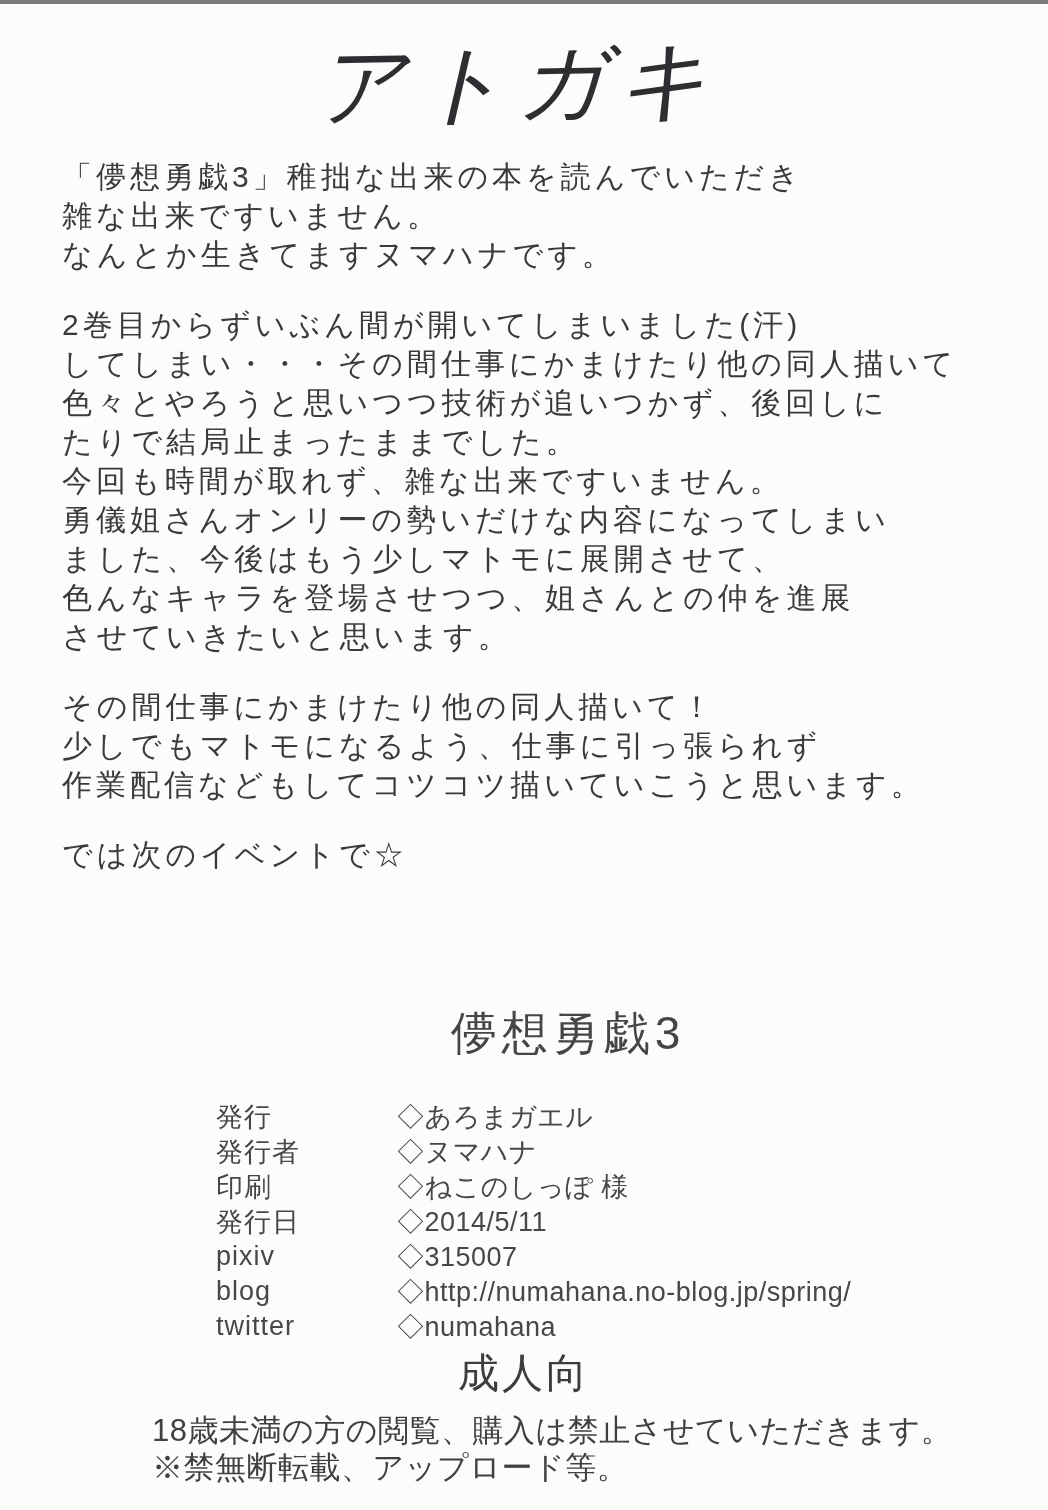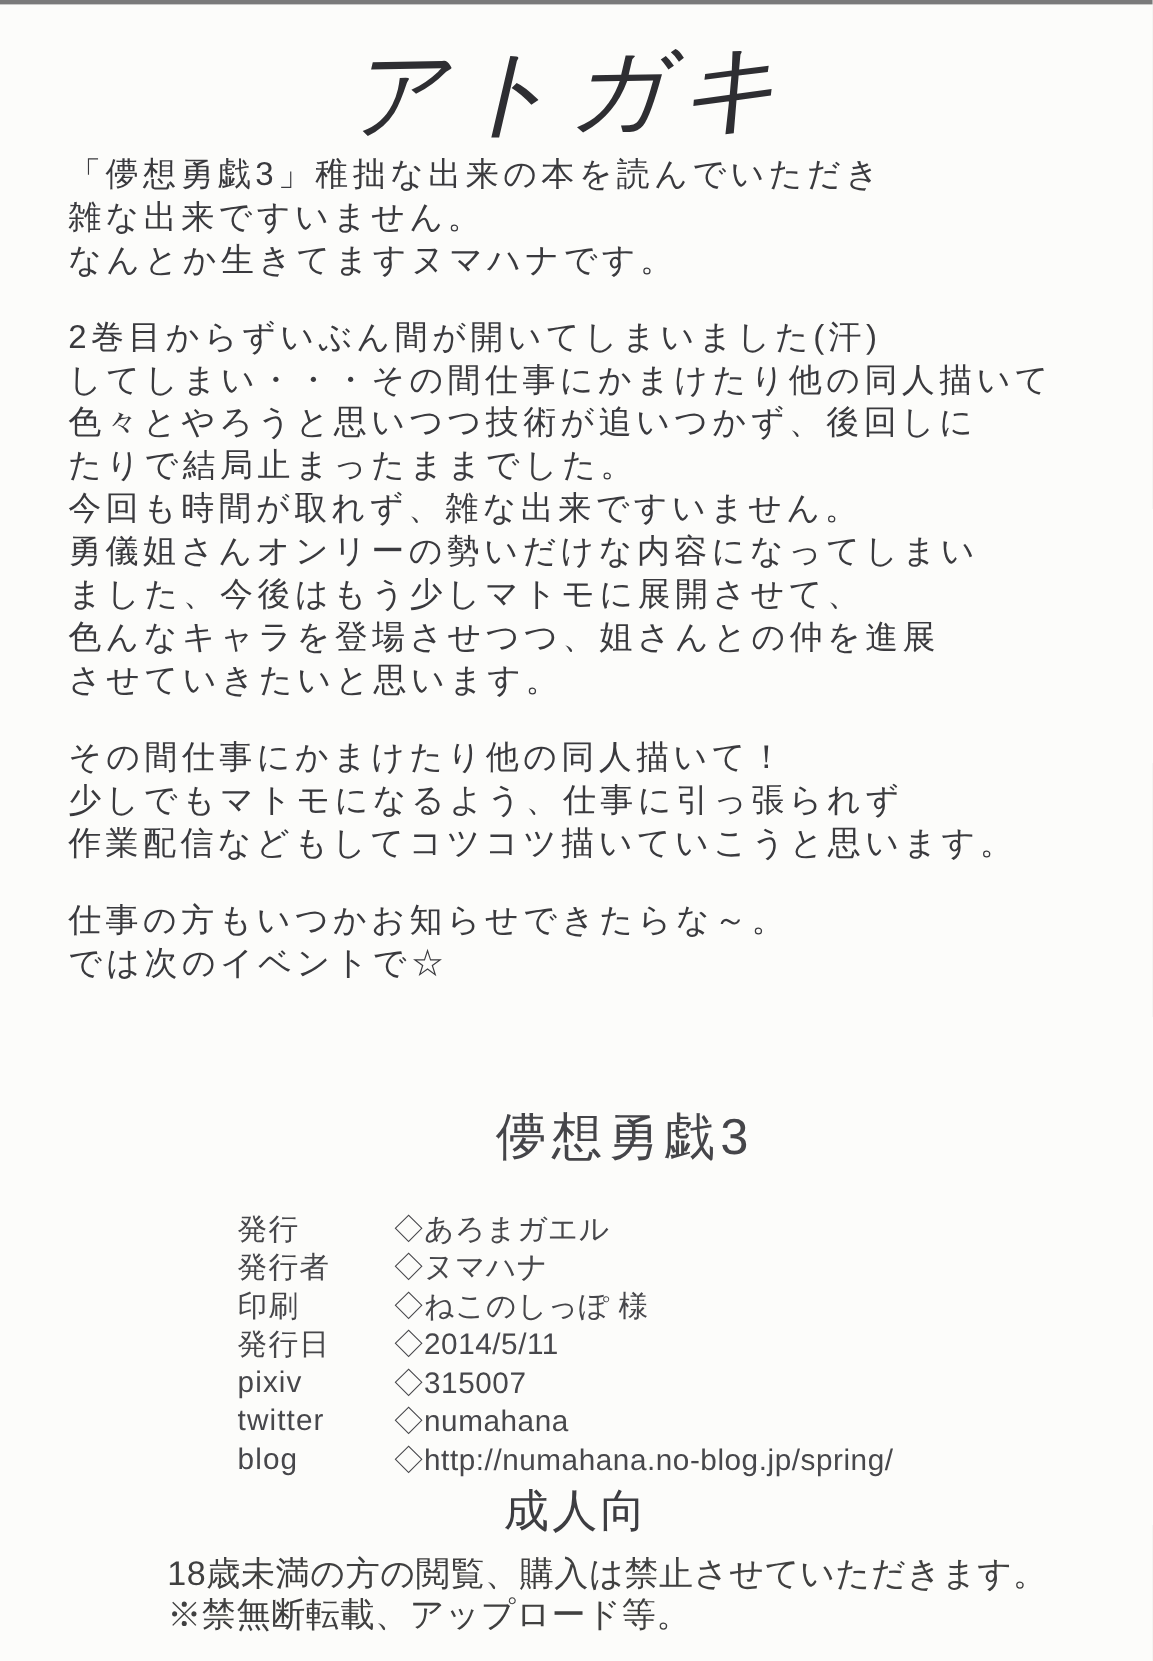--- a/index.html
+++ b/index.html
@@ -36,21 +36,21 @@
     font-size: 88px;
     line-height: 110px;
     color: #2e2e32;
     letter-spacing: 10px;
     transform: skewX(-14deg) rotate(-1deg);
     font-weight: 400;
   }
   
   .afterword {
     position: absolute;
-    top: 139px;
+    top: 157px;
     left: 62px;
     right: 24px;
     font-size: 30px;
     line-height: 39px;
     letter-spacing: 4px;
     color: #3a3a3e;
   }
   .para { margin: 0 0 31px 0; }
   .para:last-child { margin-bottom: 0; }
   .hand-line { white-space: nowrap; }
@@ -74,20 +74,21 @@
     position: absolute;
     top: 1099px;
     left: 216px;
     font-size: 27px;
     color: #47474b;
   }
   .colophon-row {
     display: flex;
     align-items: center;
     height: 35px;
+    gap: 39px;
   }
   .colophon-label {
     width: 142px;
     flex: 0 0 142px;
     letter-spacing: 1px;
   }
   .colophon-value {
     letter-spacing: 0.5px;
     white-space: nowrap;
   }
@@ -144,21 +145,20 @@
       <div class="hand-line">ました、今後はもう少しマトモに展開させて、</div>
       <div class="hand-line">色んなキャラを登場させつつ、姐さんとの仲を進展</div>
       <div class="hand-line">させていきたいと思います。</div>
     </div>
     <div class="para">
       <div class="hand-line">その間仕事にかまけたり他の同人描いて！</div>
       <div class="hand-line">少しでもマトモになるよう、仕事に引っ張られず</div>
       <div class="hand-line">作業配信などもしてコツコツ描いていこうと思います。</div>
     </div>
     <div class="para">
-      <div class="hand-line">仕事の方もいつかお知らせできたらな～。</div>
       <div class="hand-line">では次のイベントで☆</div>
     </div>
   </div>
 
   <div class="book-title-wrap">
     <span class="book-title">儚想勇戯3</span>
   </div>
 
   <div class="colophon">
     <div class="colophon-row">
@@ -175,26 +175,26 @@
     </div>
     <div class="colophon-row">
       <span class="colophon-label">発行日</span>
       <span class="colophon-value">◇2014/5/11</span>
     </div>
     <div class="colophon-row">
       <span class="colophon-label">pixiv</span>
       <span class="colophon-value">◇315007</span>
     </div>
     <div class="colophon-row">
+      <span class="colophon-label">blog</span>
+      <span class="colophon-value">◇http://numahana.no-blog.jp/spring/</span>
+    </div>
+    <div class="colophon-row">
       <span class="colophon-label">twitter</span>
       <span class="colophon-value">◇numahana</span>
-    </div>
-    <div class="colophon-row">
-      <span class="colophon-label">blog</span>
-      <span class="colophon-value">◇http://numahana.no-blog.jp/spring/</span>
     </div>
   </div>
 
   <div class="rating-wrap">
     <span class="rating">成人向</span>
   </div>
 
   <div class="notice">
     <div class="notice-line">18歳未満の方の閲覧、購入は禁止させていただきます。</div>
     <div class="notice-line">※禁無断転載、アップロード等。</div>

